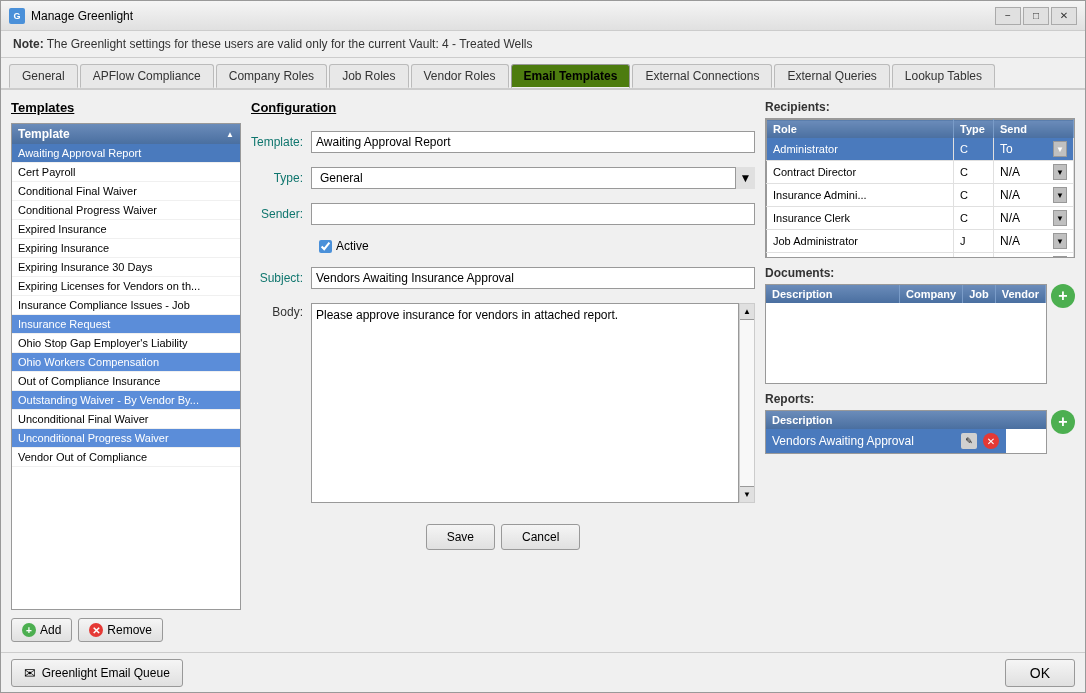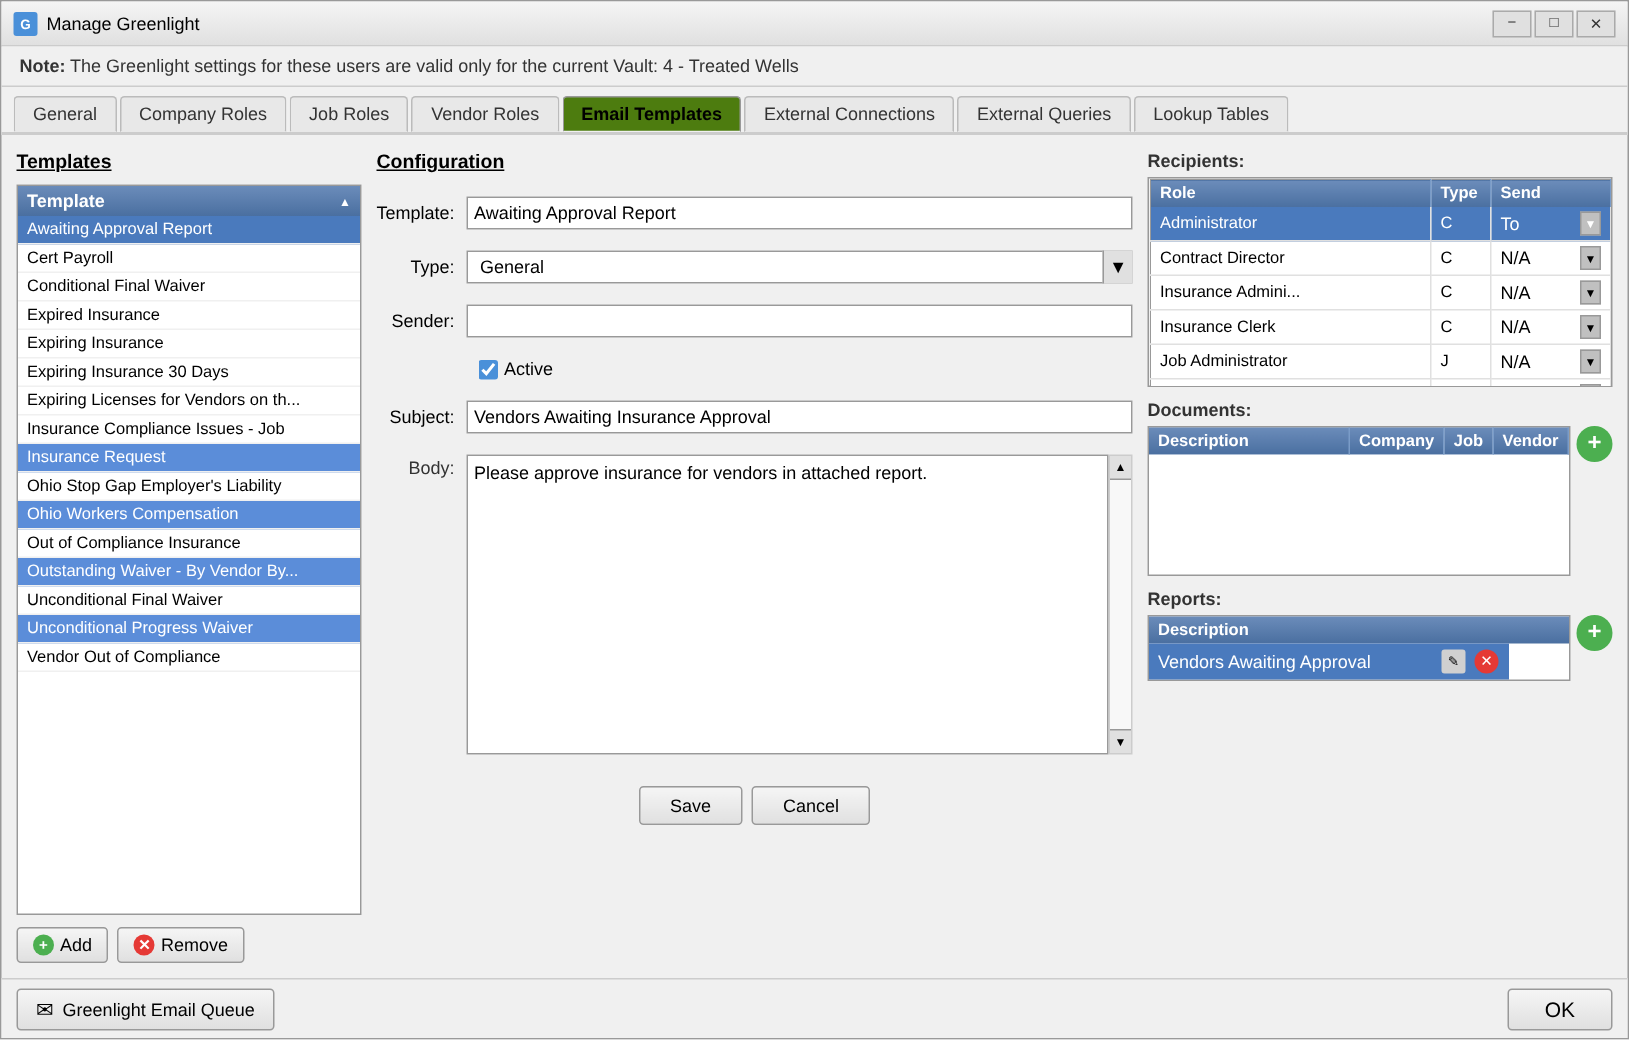--- a/index.html
+++ b/index.html
@@ -35,21 +35,21 @@
     .left-buttons { display: flex; gap: 6px; margin-top: 8px; }
     .btn { padding: 4px 10px; border: 1px solid #999; background: linear-gradient(to bottom, #f5f5f5, #e0e0e0); cursor: pointer; border-radius: 3px; font-size: 11px; display: flex; align-items: center; gap: 4px; }
     .btn .btn-icon { width: 14px; height: 14px; border-radius: 50%; display: flex; align-items: center; justify-content: center; font-size: 10px; font-weight: bold; }
     .btn .btn-icon.green { background: #4caf50; color: white; }
     .btn .btn-icon.red { background: #e53935; color: white; }
     
     .right-panel { flex: 1; display: flex; flex-direction: column; gap: 8px; }
     .config-title { font-size: 13px; font-weight: bold; text-decoration: underline; margin-bottom: 8px; }
     
     .form-row { display: flex; align-items: center; margin-bottom: 6px; }
-    .form-label { width: 60px; text-align: right; padding-right: 8px; font-size: 12px; color: #000000; }
+    .form-label { width: 60px; text-align: right; padding-right: 8px; font-size: 12px; color: #0f766e; }
     .form-input { flex: 1; height: 22px; border: 1px solid #999; padding: 2px 4px; font-size: 12px; background: white; }
     .select-wrapper { flex: 1; position: relative; display: flex; }
     .select-wrapper select { flex: 1; height: 22px; border: 1px solid #999; padding: 2px 4px; font-size: 12px; background: white; }
     .select-arrow { position: absolute; right: 0; top: 0; bottom: 0; width: 20px; background: #e0e0e0; border-left: 1px solid #999; display: flex; align-items: center; justify-content: center; pointer-events: none; }
     .checkbox-row { display: flex; align-items: center; gap: 4px; margin-left: 68px; margin-bottom: 6px; }
     .checkbox-row input[type="checkbox"] { width: 13px; height: 13px; accent-color: #4a90d9; }
     
     .body-row { display: flex; align-items: flex-start; margin-bottom: 6px; }
     .body-label { width: 60px; text-align: right; padding-right: 8px; font-size: 12px; color: #333; padding-top: 2px; }
     .body-area-wrapper { flex: 1; position: relative; }
@@ -109,20 +109,21 @@
     </div>
   </div>
 
   <div class="note-bar">
     <span class="note-label">Note:</span>
     <span>  The Greenlight settings for these users are valid only for the current Vault: 4 - Treated Wells</span>
   </div>
 
   <div class="tab-bar">
     <div class="tab">General</div>
+    <div class="tab">APFlow Compliance</div>
     <div class="tab">Company Roles</div>
     <div class="tab">Job Roles</div>
     <div class="tab">Vendor Roles</div>
     <div class="tab active">Email Templates</div>
     <div class="tab">External Connections</div>
     <div class="tab">External Queries</div>
     <div class="tab">Lookup Tables</div>
   </div>
 
   <div class="main-content">
@@ -130,20 +131,21 @@
     <div class="left-panel">
       <div class="panel-title">Templates</div>
       <div class="template-list-container">
         <div class="template-list-header">
           <span>Template</span>
           <span class="sort-arrow">▲</span>
         </div>
         <div class="template-item selected">Awaiting Approval Report</div>
         <div class="template-item">Cert Payroll</div>
         <div class="template-item">Conditional Final Waiver</div>
+        <div class="template-item">Conditional Progress Waiver</div>
         <div class="template-item">Expired Insurance</div>
         <div class="template-item">Expiring Insurance</div>
         <div class="template-item">Expiring Insurance 30 Days</div>
         <div class="template-item">Expiring Licenses for Vendors on th...</div>
         <div class="template-item">Insurance Compliance Issues - Job</div>
         <div class="template-item highlighted">Insurance Request</div>
         <div class="template-item">Ohio Stop Gap Employer's Liability</div>
         <div class="template-item highlighted">Ohio Workers Compensation</div>
         <div class="template-item">Out of Compliance Insurance</div>
         <div class="template-item highlighted">Outstanding Waiver - By Vendor By...</div>

